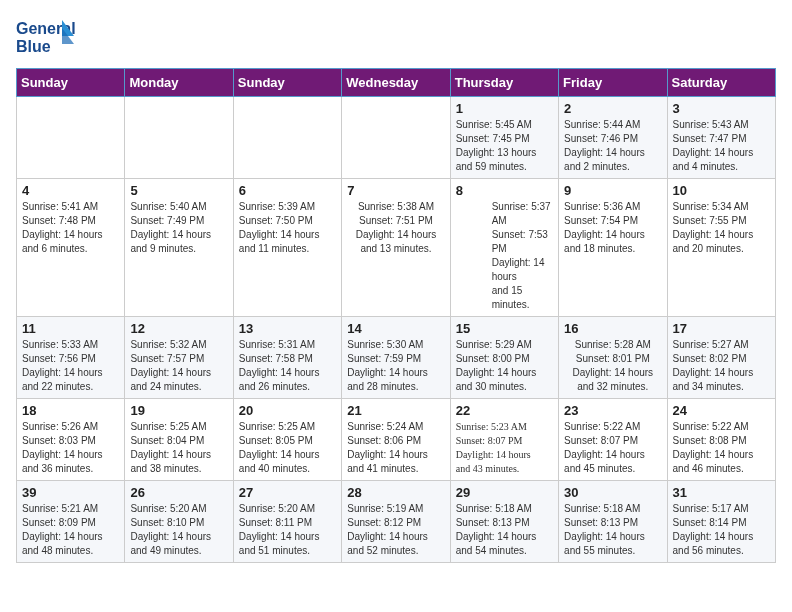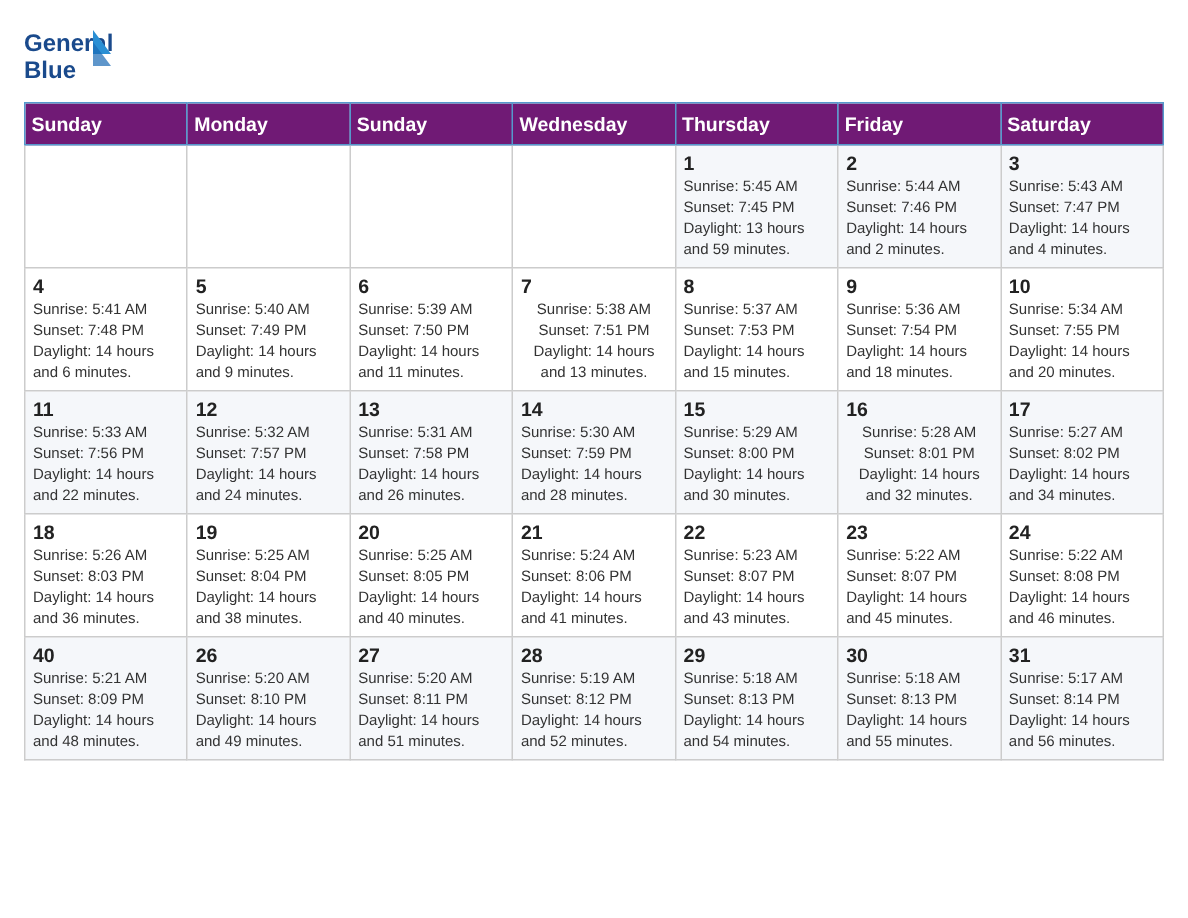--- a/index.html
+++ b/index.html
@@ -164,21 +164,21 @@
         </td>
         <td>
           <div class="day-number">7</div>
           <div class="day-detail" style="white-space: pre-line; text-align: center;">Sunrise: 5:38 AM
 Sunset: 7:51 PM
 Daylight: 14 hours
 and 13 minutes.</div>
         </td>
         <td>
           <div class="day-number">8</div>
-          <div class="day-detail" style="white-space: pre-line;">Sunrise: 5:37 AM
+          <div class="day-detail" style="white-space: pre-line; margin-left: 36px;">Sunrise: 5:37 AM
 Sunset: 7:53 PM
 Daylight: 14 hours
 and 15 minutes.</div>
         </td>
         <td>
           <div class="day-number">9</div>
           <div class="day-detail" style="white-space: pre-line;">Sunrise: 5:36 AM
 Sunset: 7:54 PM
 Daylight: 14 hours
 and 18 minutes.</div>
@@ -266,21 +266,21 @@
         </td>
         <td>
           <div class="day-number">21</div>
           <div class="day-detail" style="white-space: pre-line;">Sunrise: 5:24 AM
 Sunset: 8:06 PM
 Daylight: 14 hours
 and 41 minutes.</div>
         </td>
         <td>
           <div class="day-number">22</div>
-          <div class="day-detail" style="white-space: pre-line;">Sunrise: 5:23 AM
+          <div class="day-detail" style="white-space: pre-line; font-family: Liberation Serif, serif;">Sunrise: 5:23 AM
 Sunset: 8:07 PM
 Daylight: 14 hours
 and 43 minutes.</div>
         </td>
         <td>
           <div class="day-number">23</div>
           <div class="day-detail" style="white-space: pre-line;">Sunrise: 5:22 AM
 Sunset: 8:07 PM
 Daylight: 14 hours
 and 45 minutes.</div>
@@ -288,21 +288,21 @@
         <td>
           <div class="day-number">24</div>
           <div class="day-detail" style="white-space: pre-line;">Sunrise: 5:22 AM
 Sunset: 8:08 PM
 Daylight: 14 hours
 and 46 minutes.</div>
         </td>
       </tr>
       <tr>
         <td>
-          <div class="day-number">40</div>
+          <div class="day-number">39</div>
           <div class="day-detail" style="white-space: pre-line;">Sunrise: 5:21 AM
 Sunset: 8:09 PM
 Daylight: 14 hours
 and 48 minutes.</div>
         </td>
         <td>
           <div class="day-number">26</div>
           <div class="day-detail" style="white-space: pre-line;">Sunrise: 5:20 AM
 Sunset: 8:10 PM
 Daylight: 14 hours

